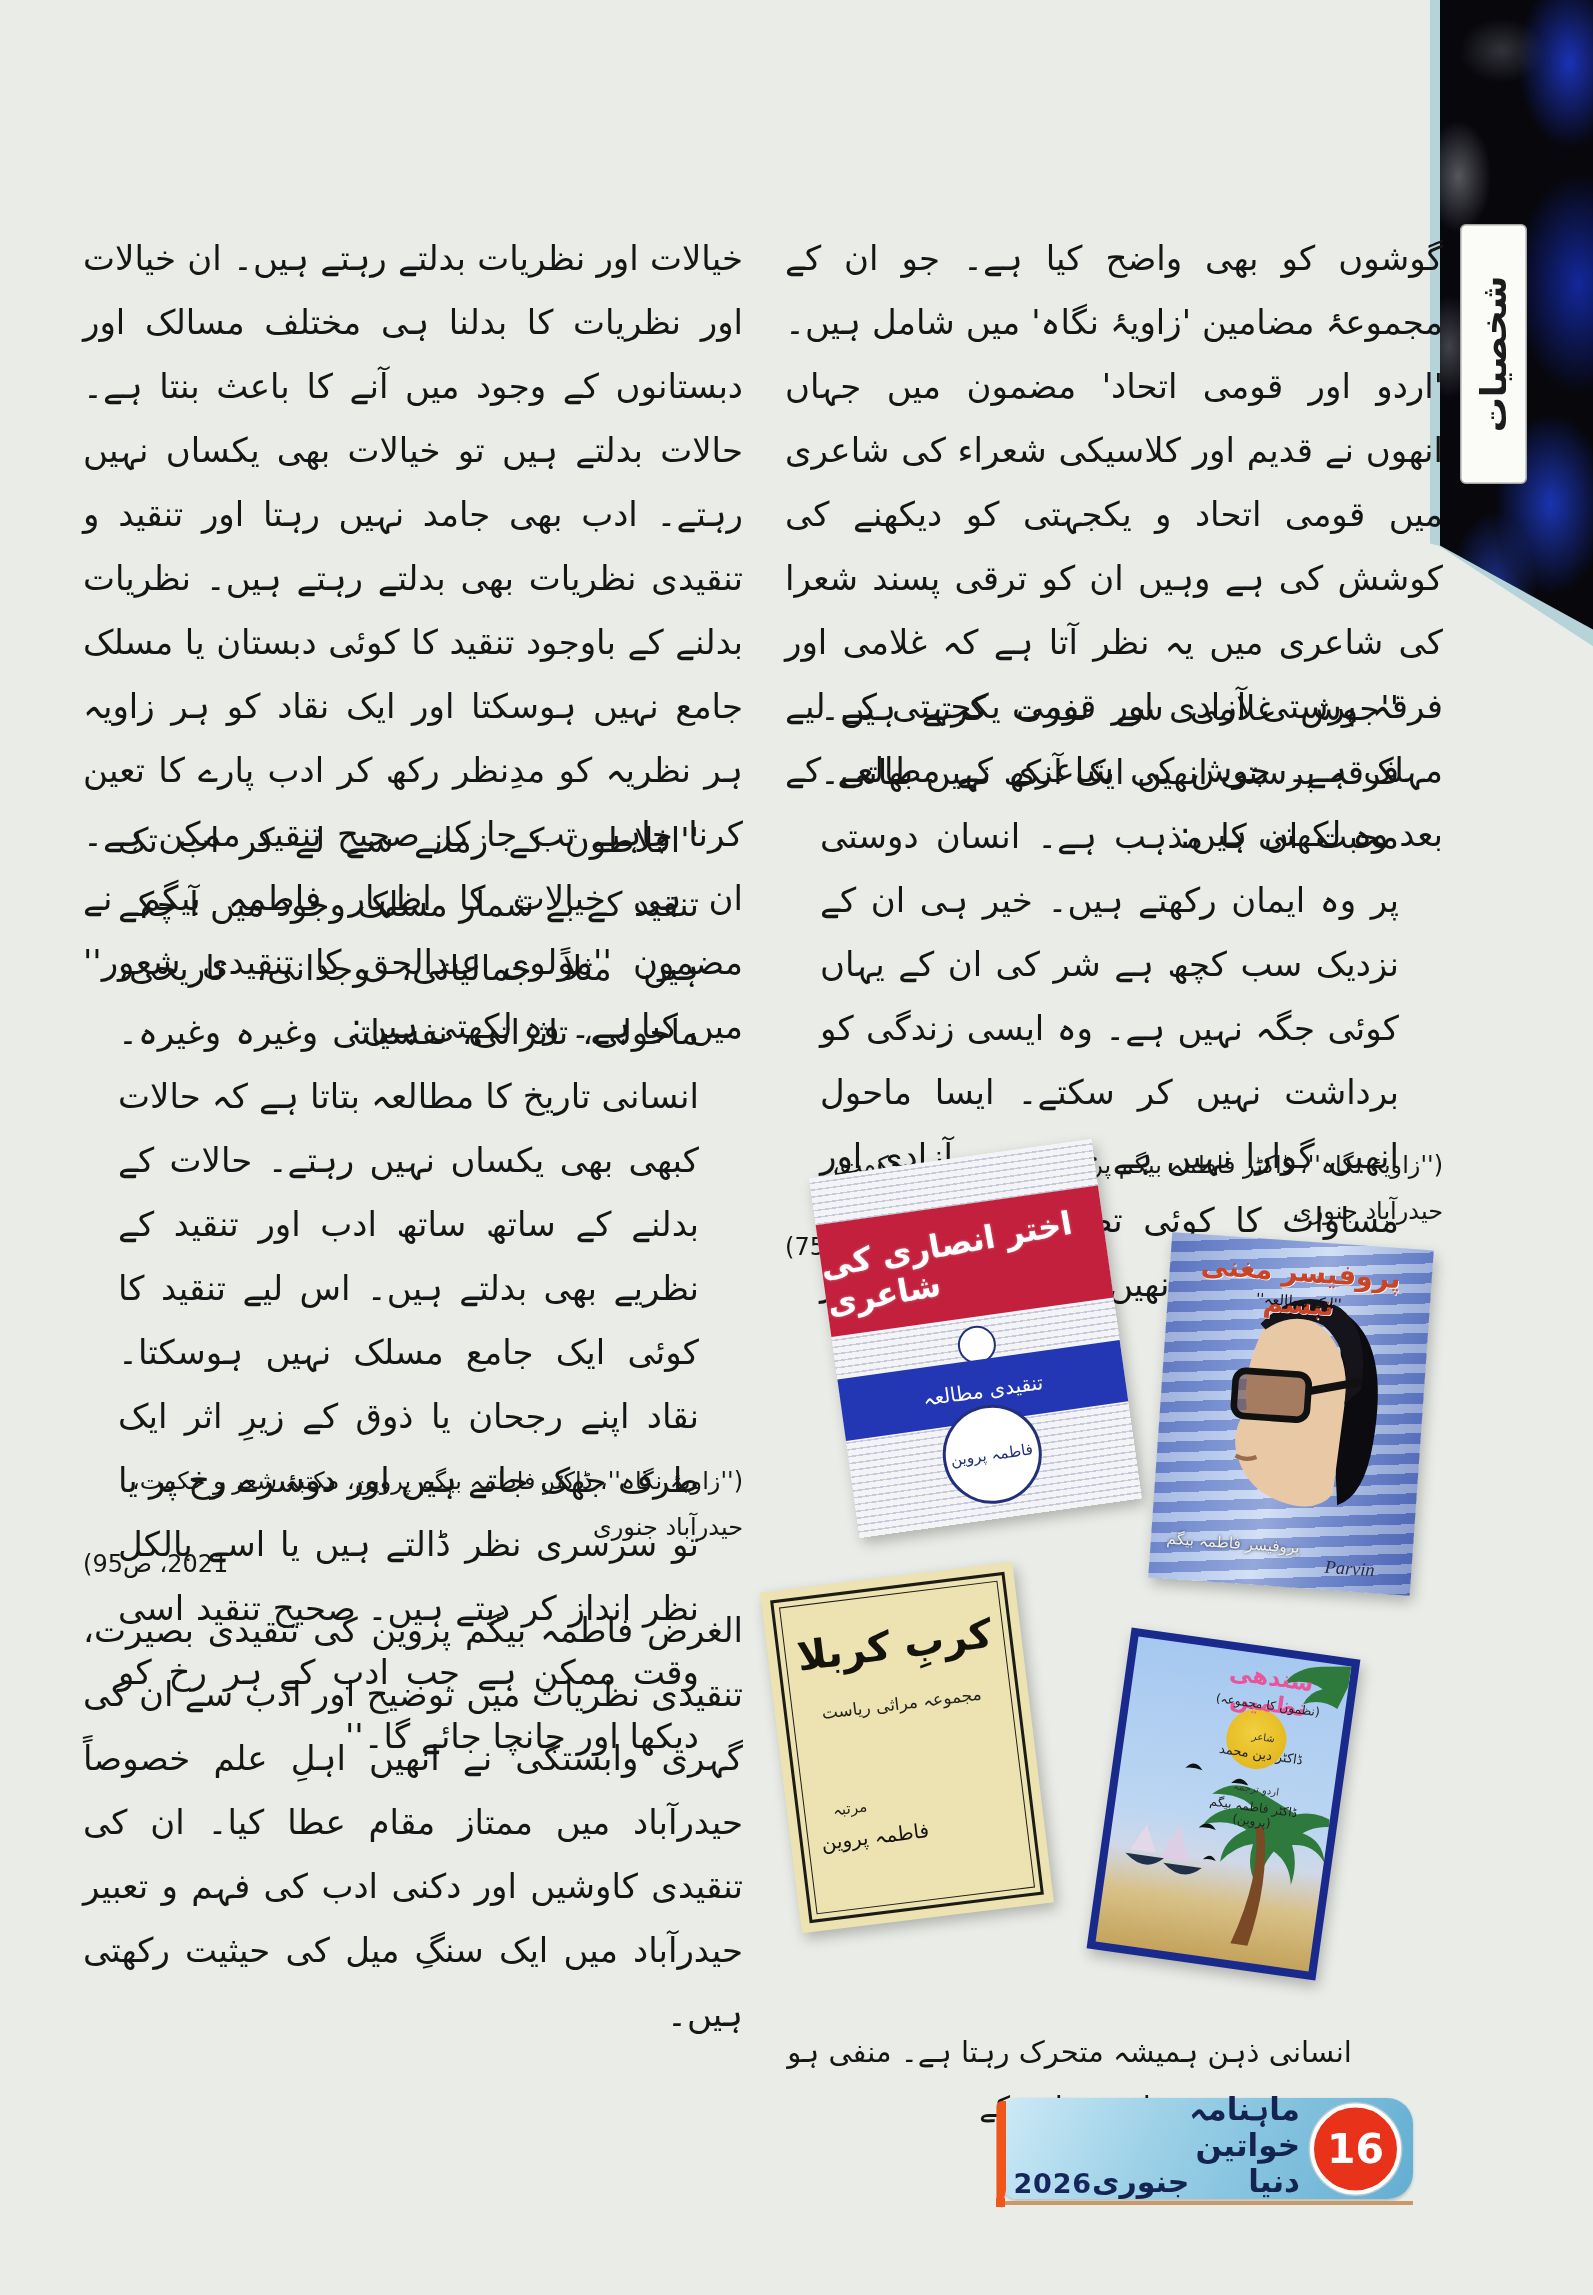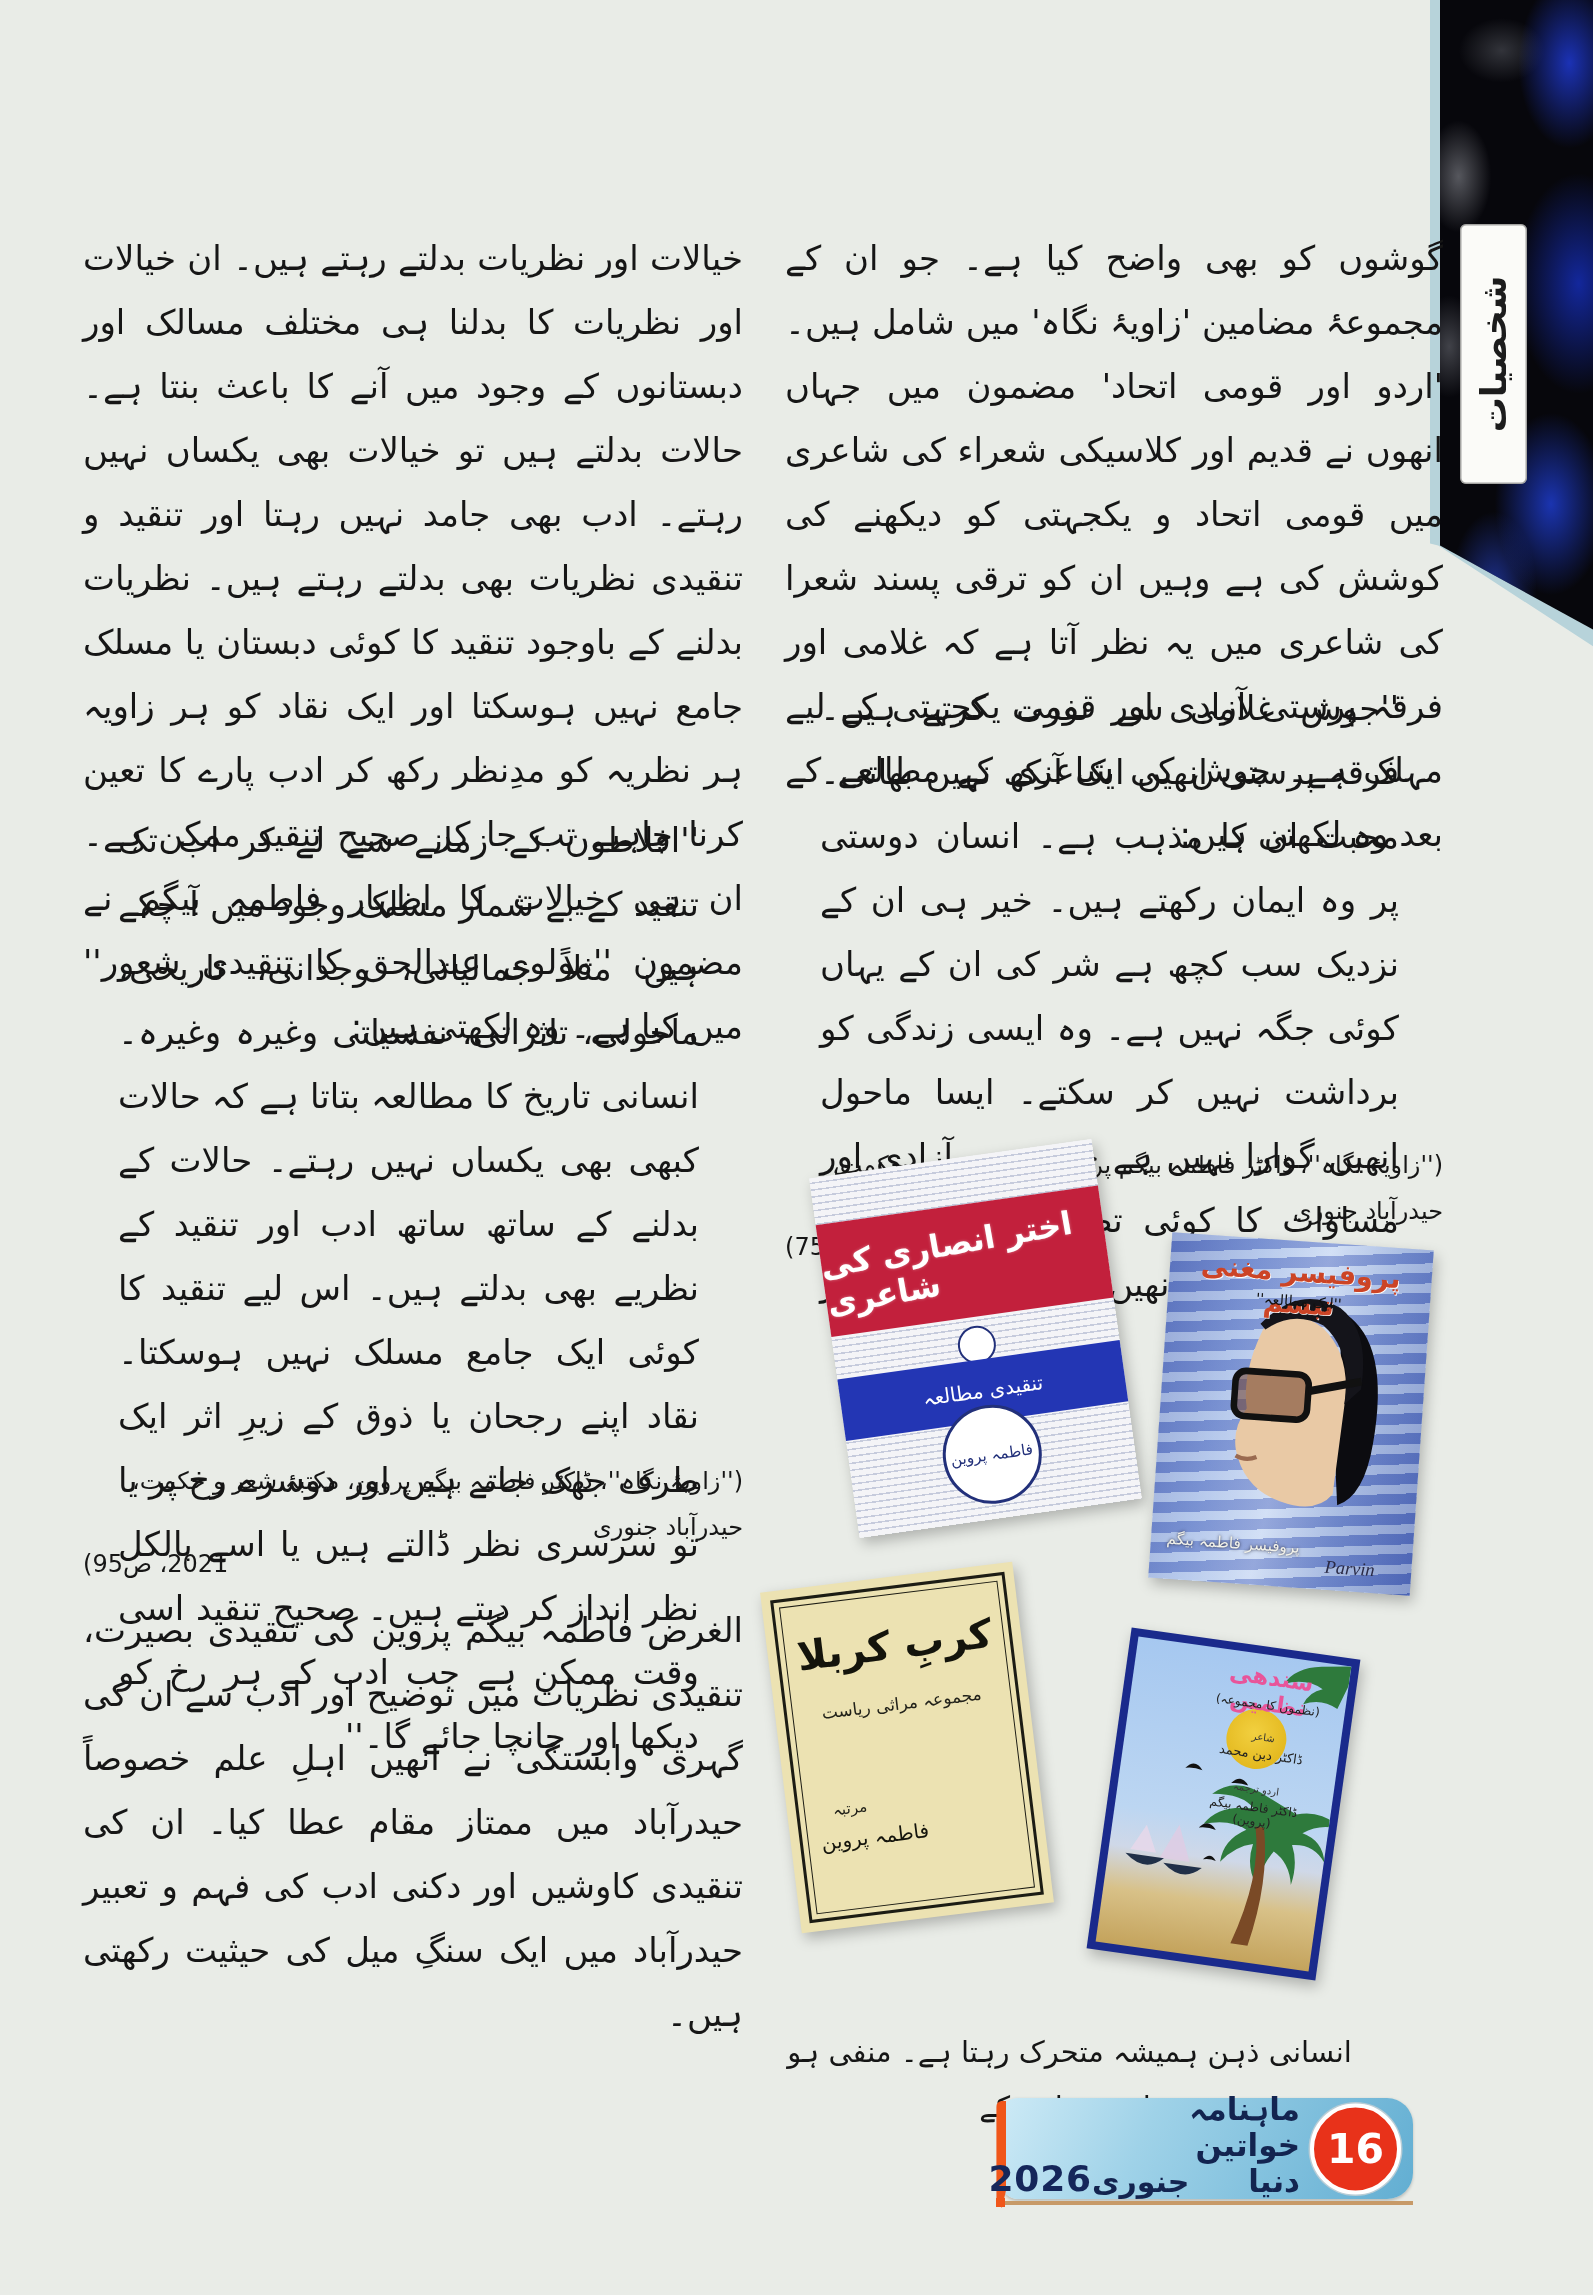--- a/index.html
+++ b/index.html
@@ -96,21 +96,21 @@
   
   .footer-bar{left:1001px;top:2098px;width:412px;height:101px;border-radius:17px 26px 26px 17px;
     background:linear-gradient(115deg,#cdeaf6 0%,#9fd2e8 35%,#62aed2 100%);
     box-shadow:0 1.5px 3.1px rgba(0,0,0,.2);}
   .footer-accent{position:absolute;left:-4.6px;top:3.1px;width:10px;height:107px;background:#f0561a;
     border-radius:6.1px 0 0 6.1px;clip-path:polygon(0 0,100% 0,100% 82%,55% 100%,0 92%);}
   .footer-row{position:absolute;left:0;top:0;width:100%;height:100%;display:flex;direction:rtl;
     align-items:flex-end;padding:0 113px 0 34px;box-sizing:border-box;}
   .footer-mag{font-size:31px;font-weight:bold;color:#132450;}
   .footer-month{font-size:30px;font-weight:bold;color:#132450;}
-  .footer-year{font-size:36px;font-weight:bold;color:#15265a;direction:ltr;letter-spacing:0.8px;margin-left:12px;}
+  .footer-year{font-size:27px;font-weight:bold;color:#15265a;direction:ltr;letter-spacing:0.8px;margin-left:12px;}
   .page-badge{position:absolute;right:12px;top:50%;transform:translateY(-50%);width:83px;height:83px;
     background:#e8321a;border:4.6px solid #fff;border-radius:50%;box-shadow:0 0 0 1.5px #b9cdd6;
     display:flex;align-items:center;justify-content:center;}
   .page-badge span{color:#fff;font-size:41px;font-weight:bold;}
   .footer-line{left:1004px;top:2201px;width:409px;height:3.8px;background:#c79a68;}
   .footer-line-tip{left:996px;top:2198px;width:9.2px;height:9.2px;background:#f0561a;}
 </style>
 </head>
 <body>
 

